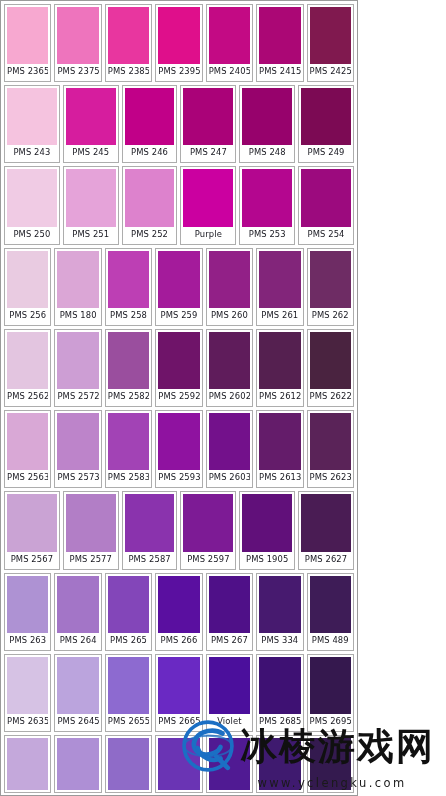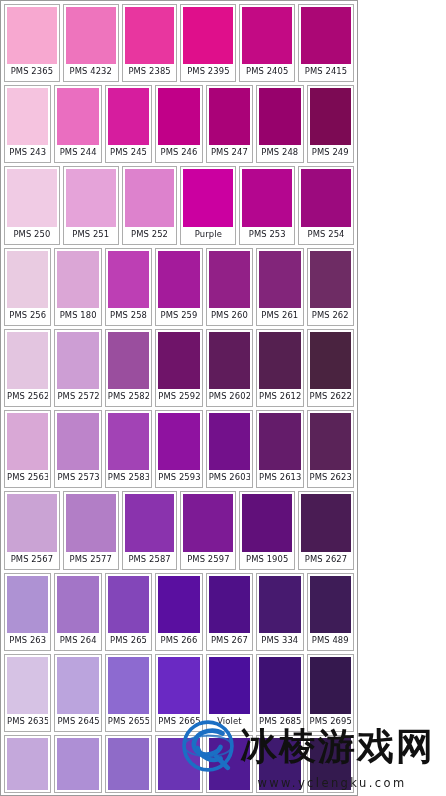--- a/index.html
+++ b/index.html
@@ -104,47 +104,47 @@
 <body>
 
 <div id="chart-root">
     <div class="swatch-row">
       <div class="swatch-cell">
         <div class="swatch-color" style="background: rgb(247, 168, 208);"></div>
         <div class="swatch-label">PMS 2365</div>
       </div>
       <div class="swatch-cell">
         <div class="swatch-color" style="background: rgb(238, 116, 189);"></div>
-        <div class="swatch-label">PMS 4232</div>
+        <div class="swatch-label">PMS 2375</div>
       </div>
       <div class="swatch-cell">
         <div class="swatch-color" style="background: rgb(232, 54, 159);"></div>
         <div class="swatch-label">PMS 2385</div>
       </div>
       <div class="swatch-cell">
         <div class="swatch-color" style="background: rgb(223, 15, 139);"></div>
         <div class="swatch-label">PMS 2395</div>
       </div>
       <div class="swatch-cell">
         <div class="swatch-color" style="background: rgb(195, 10, 132);"></div>
         <div class="swatch-label">PMS 2405</div>
       </div>
       <div class="swatch-cell">
         <div class="swatch-color" style="background: rgb(171, 7, 117);"></div>
         <div class="swatch-label">PMS 2415</div>
       </div>
+      <div class="swatch-cell">
+        <div class="swatch-color" style="background: rgb(128, 25, 79);"></div>
+        <div class="swatch-label">PMS 2425</div>
+      </div>
     </div>
     <div class="swatch-row">
       <div class="swatch-cell">
         <div class="swatch-color" style="background: rgb(245, 195, 223);"></div>
         <div class="swatch-label">PMS 243</div>
-      </div>
-      <div class="swatch-cell">
-        <div class="swatch-color" style="background: rgb(234, 110, 192);"></div>
-        <div class="swatch-label">PMS 244</div>
       </div>
       <div class="swatch-cell">
         <div class="swatch-color" style="background: rgb(214, 29, 158);"></div>
         <div class="swatch-label">PMS 245</div>
       </div>
       <div class="swatch-cell">
         <div class="swatch-color" style="background: rgb(193, 0, 136);"></div>
         <div class="swatch-label">PMS 246</div>
       </div>
       <div class="swatch-cell">

